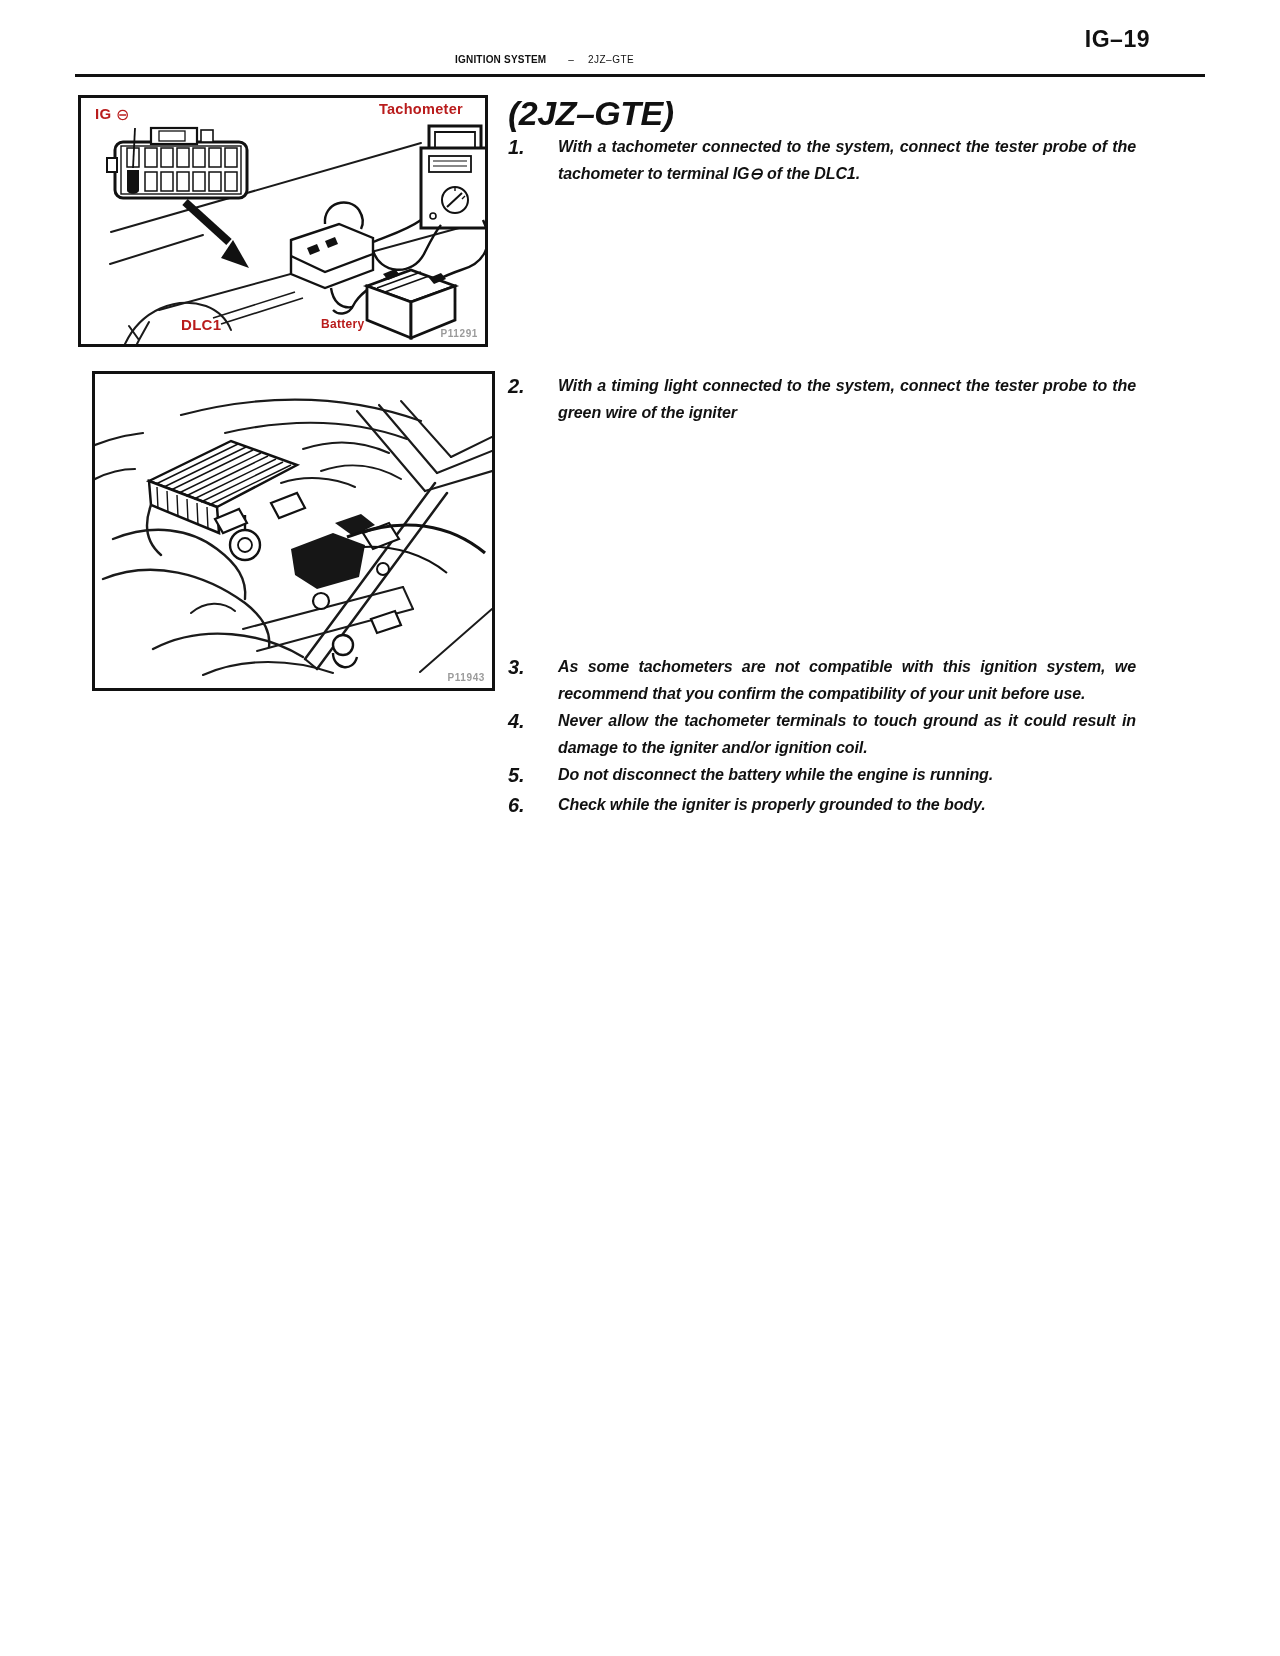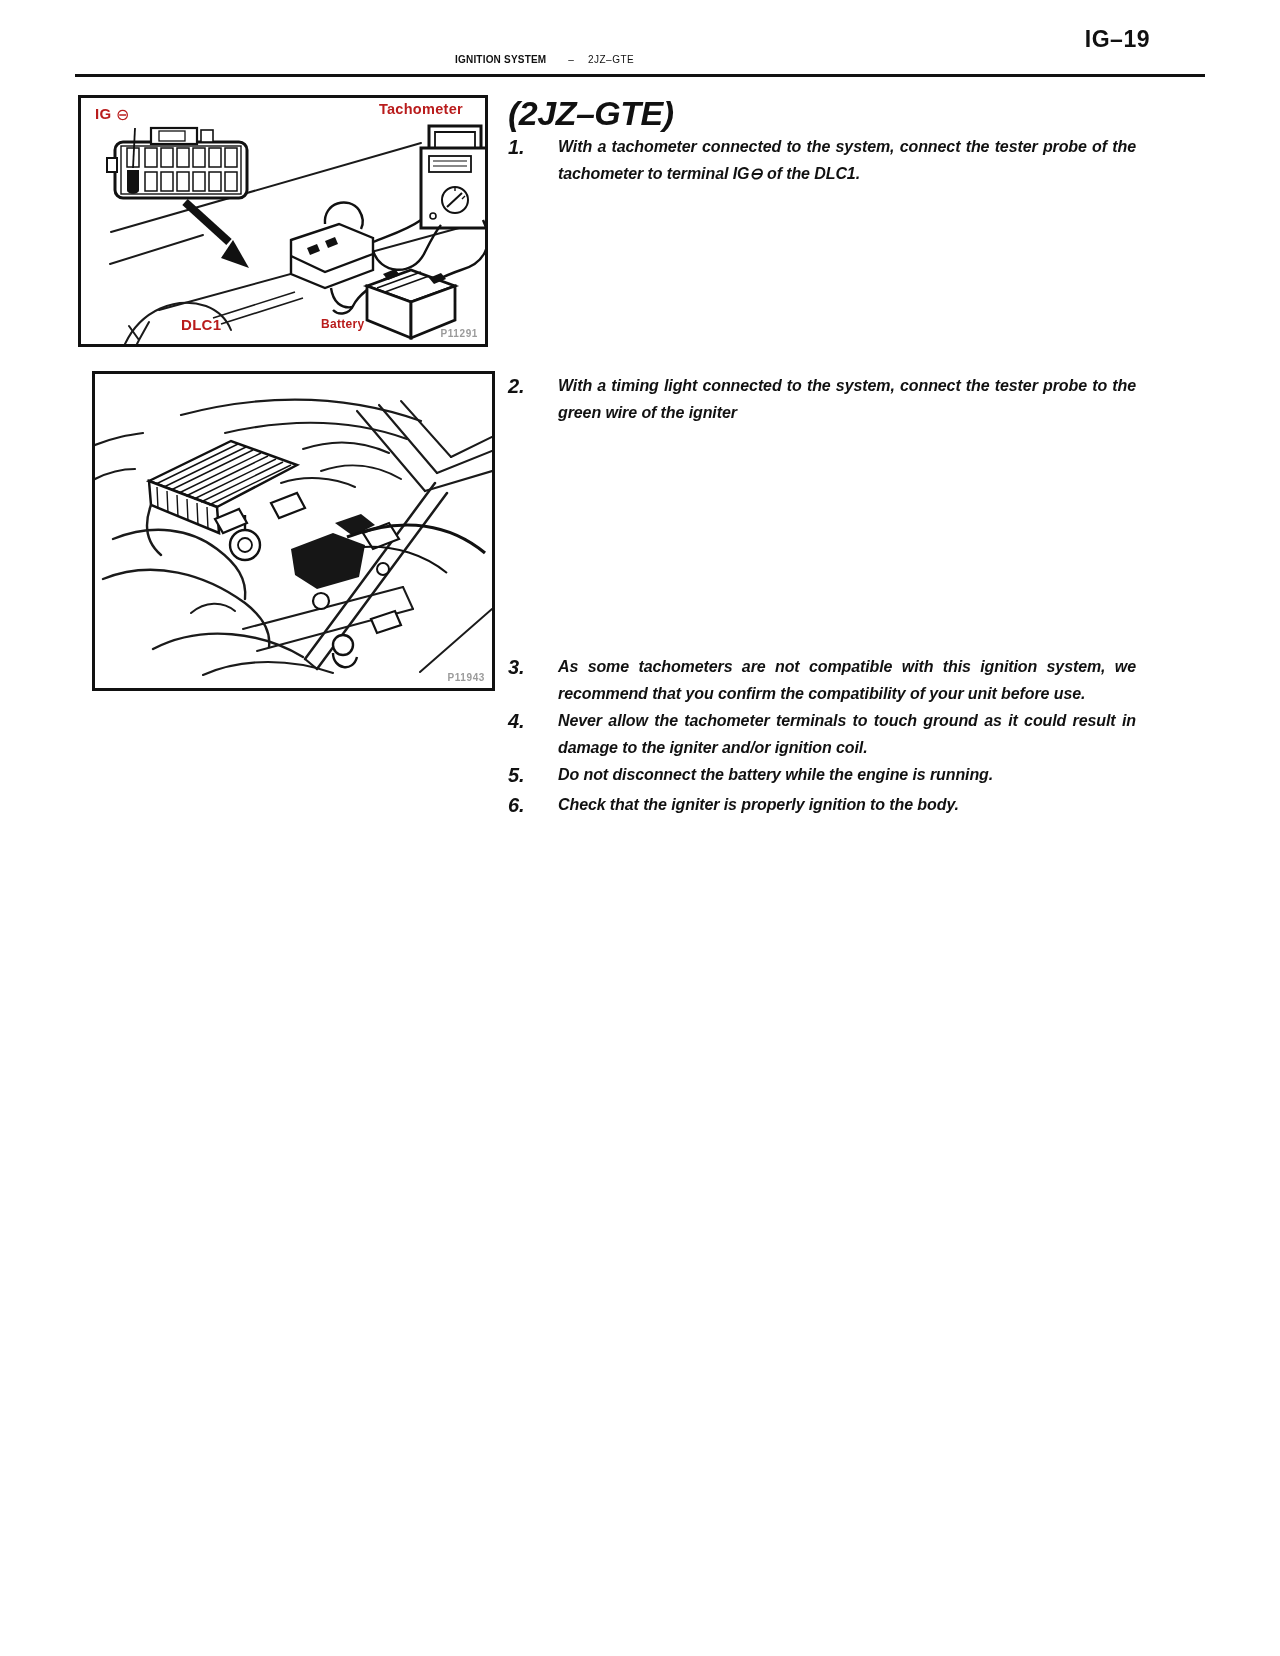--- a/index.html
+++ b/index.html
@@ -260,17 +260,17 @@
     <div class="item">
       <span class="num">4.</span>
       <div class="txt">Never allow the tachometer terminals to touch ground as it could result in damage to the igniter and/or ignition coil.</div>
     </div>
     <div class="item">
       <span class="num">5.</span>
       <div class="txt">Do not disconnect the battery while the engine is running.</div>
     </div>
     <div class="item">
       <span class="num">6.</span>
-      <div class="txt">Check that the igniter is properly ignition to the body.</div>
+      <div class="txt">Check while the igniter is properly grounded to the body.</div>
     </div>
   </div>
 
 </div>
 
 </body></html>

